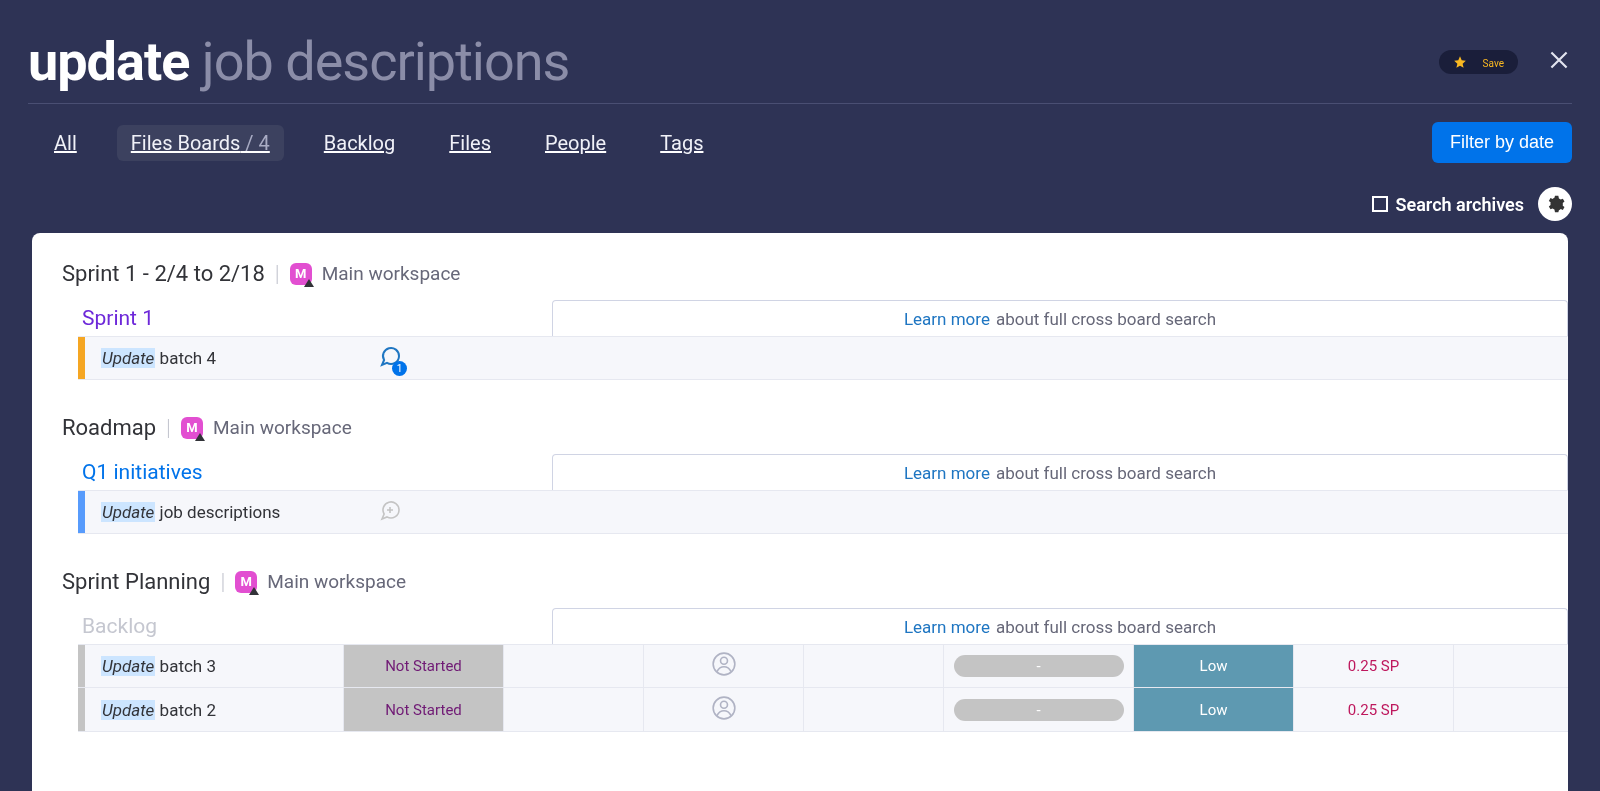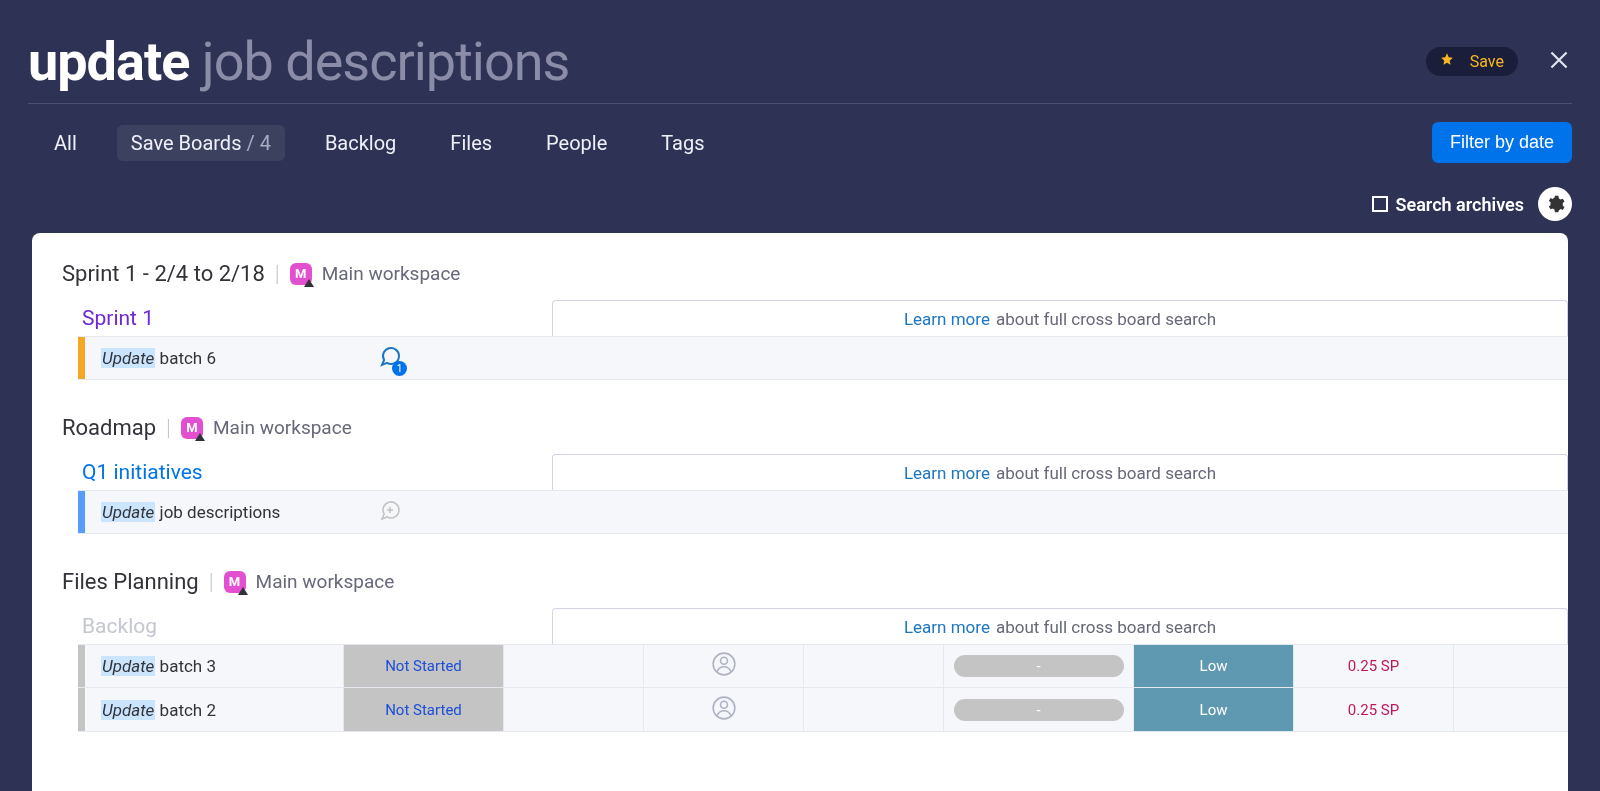--- a/index.html
+++ b/index.html
@@ -12,31 +12,31 @@
   overflow: hidden;
 }
 .app { width: 100%; height: 100%; display: flex; flex-direction: column; }
 
 .header { padding: 30px 28px 10px 28px; display: flex; align-items: center; justify-content: space-between; }
 .title { font-size: 54px; font-weight: 400; letter-spacing: -1px; }
 .title .q-bold { font-weight: 700; color: #fff; }
 .title .q-rest { color: #8b8da8; }
 .header-right { display: flex; align-items: center; gap: 28px; }
 .save-pill {
-  background: #1a1e3a; border-radius: 18px; padding: 5px 14px; display: flex; align-items: flex-start; gap: 16px;
-  font-size: 16px; color: #f9b822; cursor: pointer;
+  background: #1a1e3a; border-radius: 18px; padding: 5px 14px; display: flex; align-items: flex-end; gap: 16px;
+  font-size: 10px; color: #f9b822; cursor: pointer;
 }
 .save-pill svg { fill: #f9b822; }
 .close-x { cursor: pointer; }
 .close-x svg { stroke: #e2e4ef; stroke-width: 2; }
 
 .divider-top { height: 1px; background: #4a4f73; margin: 0 28px; }
 
 .tabs-row { display: flex; align-items: center; justify-content: space-between; padding: 18px 28px 24px 40px; }
-.tabs { display: flex; align-items: center; gap: 26px; }
+.tabs { display: flex; align-items: center; gap: 26px; text-decoration: underline; }
 .tab { font-size: 20px; color: #f0f1f8; cursor: pointer; padding: 6px 14px; border-radius: 6px; }
 .tab.active { background: #3c415f; }
 .tab .count { color: #a9acc4; }
 .filter-btn {
   background: #0073ea; color: #fff; border: none; border-radius: 6px; padding: 10px 18px;
   font-size: 18px; cursor: pointer;
 }
 
 .archives-row { display: flex; justify-content: flex-end; align-items: center; gap: 14px; padding: 0 28px 12px 8px; }
 .archives-label { font-size: 18px; color: #fff; font-weight: 600; display: flex; align-items: center; gap: 8px; }
@@ -95,21 +95,21 @@
 .chat-cell { width: 50px; display: flex; align-items: center; justify-content: center; }
 .cell-spacer { flex: 1; }
 .cell { border-left: 1px solid #e6e8f0; height: 100%; display: flex; align-items: center; justify-content: center; }
 .cell.status { width: 160px; }
 .cell.person { width: 160px; }
 .cell.gap { width: 140px; }
 .cell.pill-cell { width: 190px; }
 .cell.priority { width: 160px; }
 .cell.sp { width: 160px; font-size: 15px; color: #be185d; }
 .cell.tail { width: 100px; }
-.status-block { background: #c4c4c4; width: 100%; height: 100%; color: #1d4ed8; font-size: 15px; display:flex; align-items:center; justify-content:center; }
+.status-block { background: #c4c4c4; width: 100%; height: 100%; color: #701a75; font-size: 15px; display:flex; align-items:center; justify-content:center; }
 .priority-block { background: #5e99b1; width: 100%; height: 100%; color: #fff; font-size: 15px; display:flex; align-items:center; justify-content:center; }
 .dash-pill { background: #c4c4c4; border-radius: 14px; width: 170px; height: 22px; color: #fff; font-size: 15px; display:flex; align-items:center; justify-content:center; }
 
 .chat-icon svg { stroke: #1f76c2; fill: none; stroke-width: 2; }
 .chat-badge { position: relative; }
 .chat-badge .badge {
   position: absolute; right: -5px; bottom: -4px; background: #0073ea; color: #fff;
   border-radius: 50%; width: 15px; height: 15px; font-size: 10px; display: flex; align-items: center; justify-content: center;
 }
 .chat-add svg { stroke: #c4c4c4; fill: none; stroke-width: 1.6; }
@@ -138,21 +138,21 @@
       </div>
     </div>
   </div>
 
   <div class="divider-top"></div>
 
   <div class="tabs-row">
     <div class="tabs">
       <div class="tab">All</div>
       <div class="tab active">
-        <span>Save Boards</span><span class="count"> / 4</span>
+        <span>Files Boards</span><span class="count"> / 4</span>
       </div>
       <div class="tab">Backlog</div>
       <div class="tab">Files</div>
       <div class="tab">People</div>
       <div class="tab">Tags</div>
     </div>
     <button class="filter-btn">Filter by date</button>
   </div>
 
   <div class="archives-row">
@@ -182,21 +182,21 @@
             <div class="group-name orange">Sprint 1</div>
           </div>
           <div class="learn-more-bar">
             <a>Learn more</a>
             <span> about full cross board search</span>
           </div>
         </div>
         <div class="item-row">
           <div class="color-bar orange"></div>
           <div class="item-name">
-            <span class="hl">Update</span><span> batch 6</span>
+            <span class="hl">Update</span><span> batch 4</span>
           </div>
           <div class="chat-cell">
             <span class="chat-badge chat-icon">
               <svg width="24" height="24" viewBox="0 0 24 24">
                   <path d="M21 12a8 8 0 10-14.9 4L4 21l5-2.1A8 8 0 0021 12z"></path>
                 </svg>
               <span class="badge">1</span>
             </span>
           </div>
           <div class="cell-spacer"></div>
@@ -234,21 +234,21 @@
                 </svg>
             </span>
           </div>
           <div class="cell-spacer"></div>
         </div>
       </div>
     </div>
 
     <div class="board-block">
       <div class="board-header">
-        <span>Files Planning</span>
+        <span>Sprint Planning</span>
         <span class="sep">|</span>
         <span class="ws-badge">M</span>
         <span class="ws-name">Main workspace</span>
       </div>
       <div class="group-wrap">
         <div class="group-row">
           <div class="group-name-cell">
             <div class="group-name grey">Backlog</div>
           </div>
           <div class="learn-more-bar">

